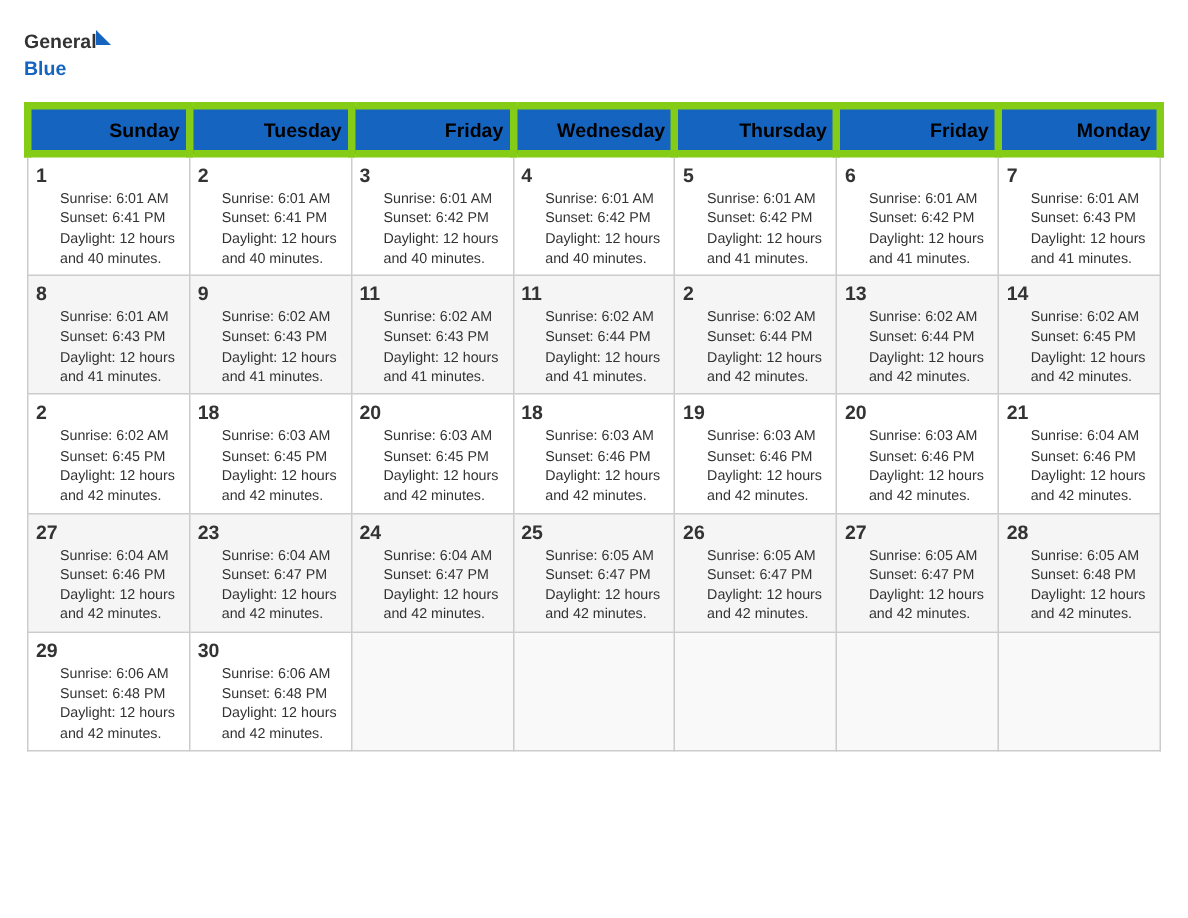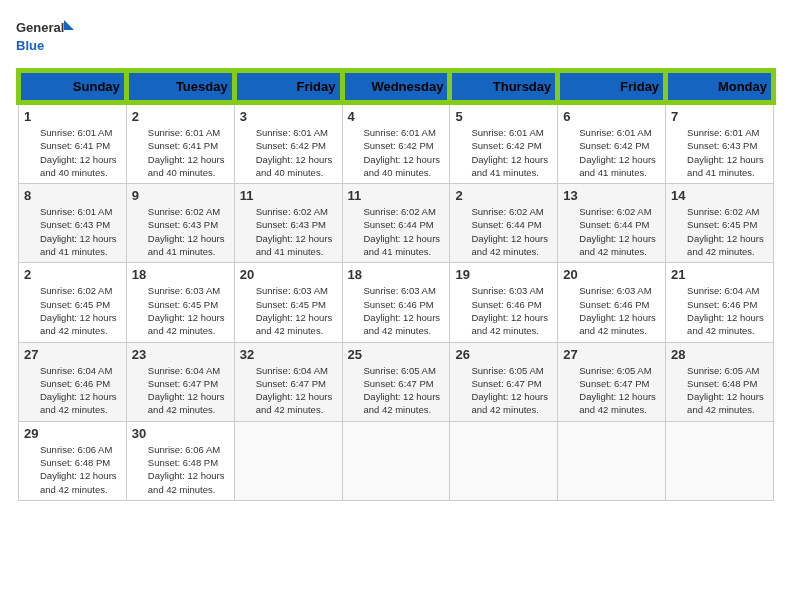--- a/index.html
+++ b/index.html
@@ -294,21 +294,21 @@
       </td>
         <td>
         <span class="day-number">23</span>
         <div class="day-info">
           <span>Sunrise: 6:04 AM</span><br>
           <span>Sunset: 6:47 PM</span><br>
           <span>Daylight: 12 hours and 42 minutes.</span>
         </div>
       </td>
         <td>
-        <span class="day-number">32</span>
+        <span class="day-number">24</span>
         <div class="day-info">
           <span>Sunrise: 6:04 AM</span><br>
           <span>Sunset: 6:47 PM</span><br>
           <span>Daylight: 12 hours and 42 minutes.</span>
         </div>
       </td>
         <td>
         <span class="day-number">25</span>
         <div class="day-info">
           <span>Sunrise: 6:05 AM</span><br>

